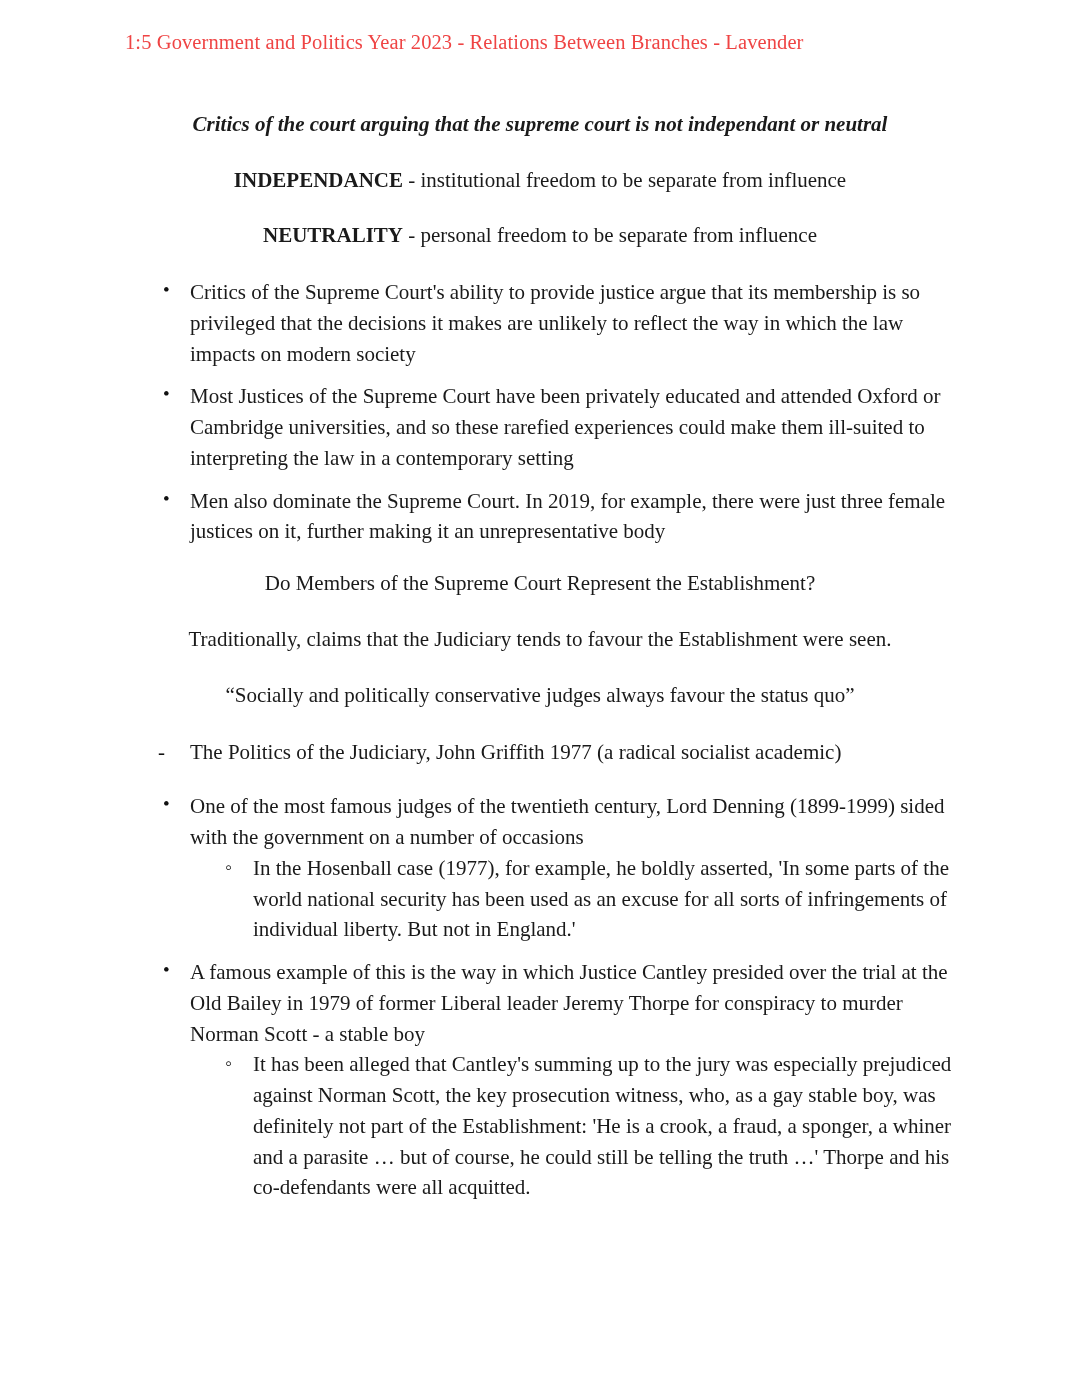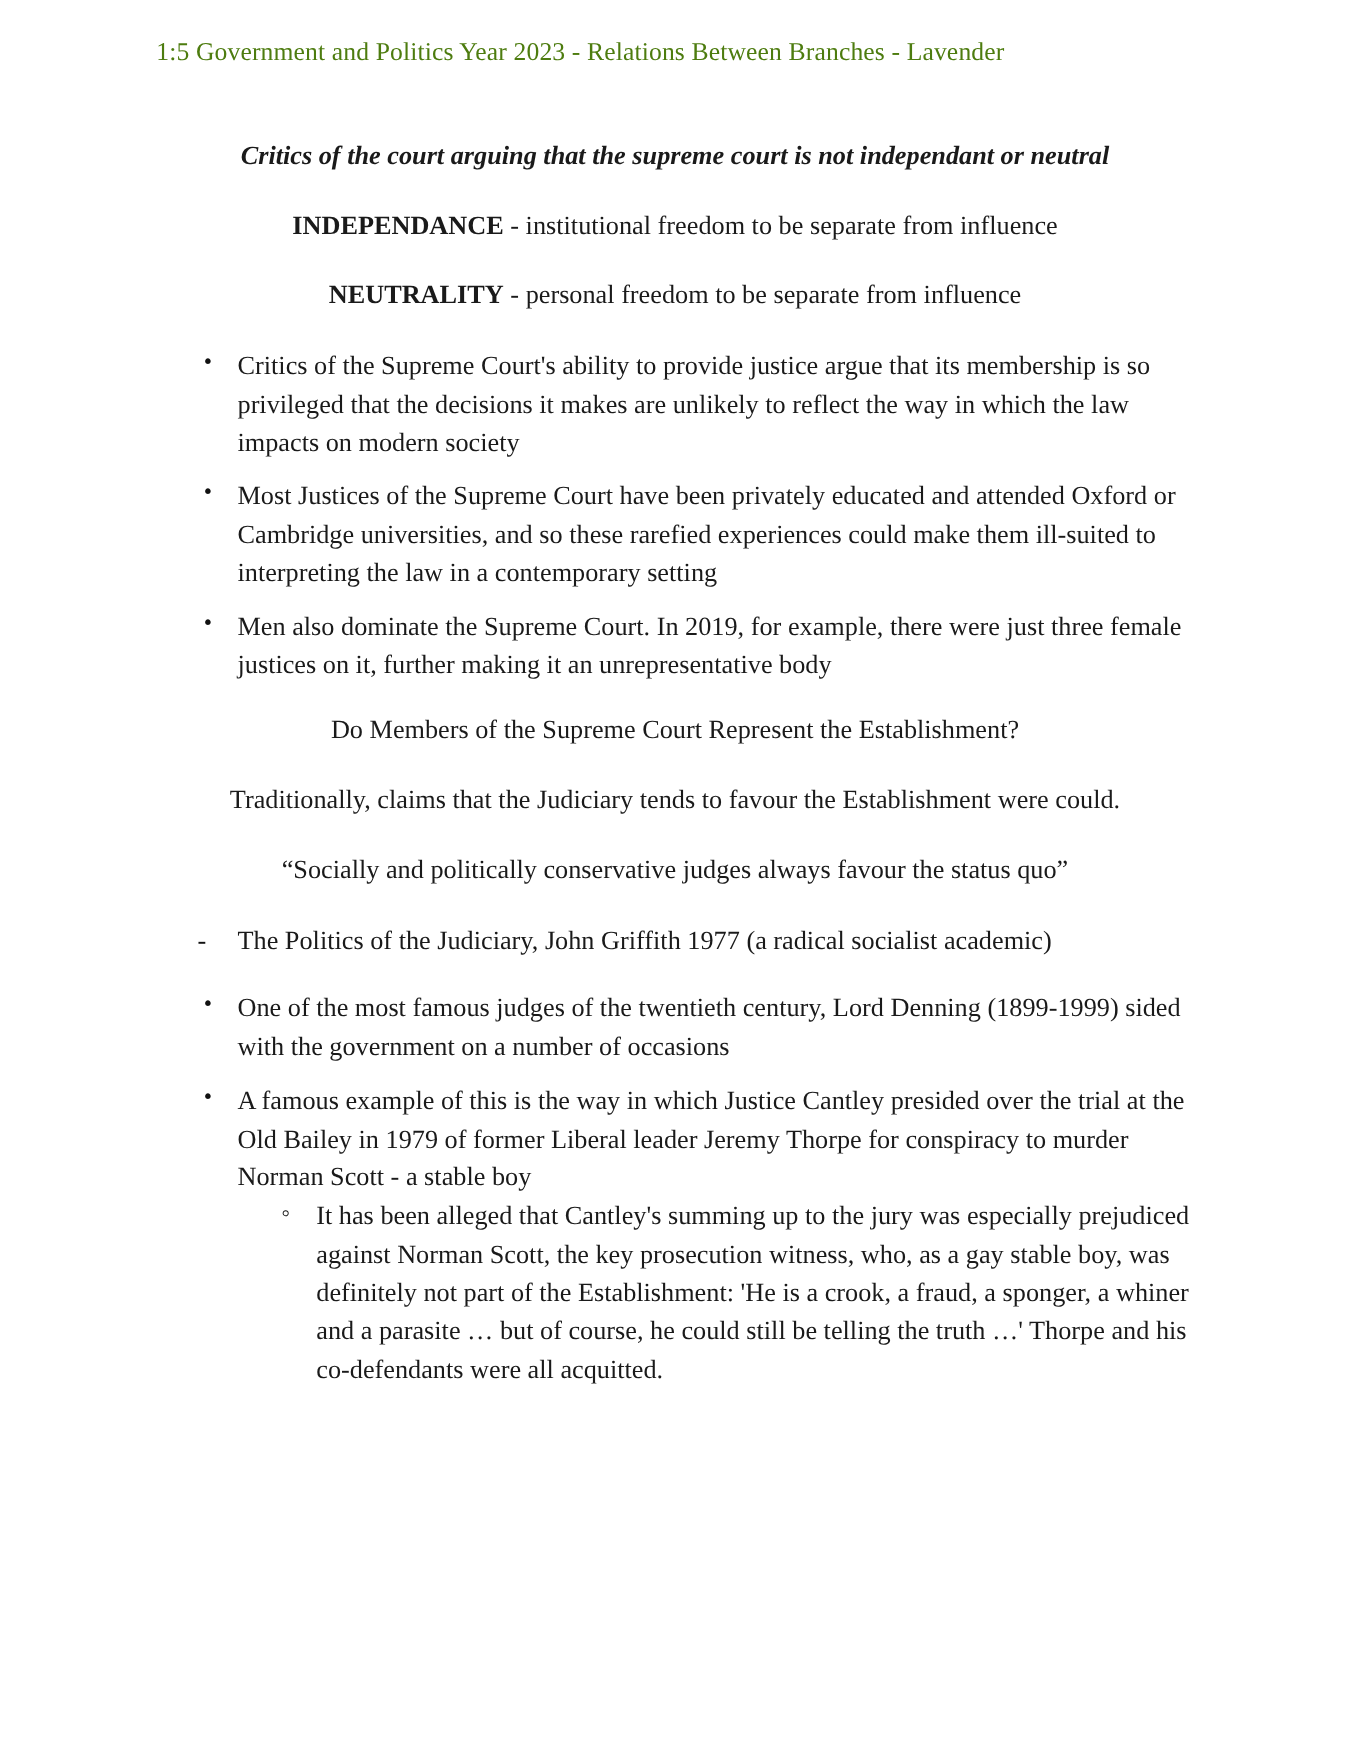--- a/index.html
+++ b/index.html
@@ -20,21 +20,21 @@
     width: 1080px;
     height: 1397px;
     background: #ffffff;
     box-sizing: border-box;
     padding: 28px 110px 0 125px;
   }
 
   .doc-header {
     font-size: 20.5px;
     line-height: 1.45;
-    color: #4d7c0f;
+    color: #ef4444;
     margin: 0 0 52px 0;
     letter-spacing: 0.005em;
   }
 
   .para {
     font-size: 21px;
     line-height: 1.42;
     margin: 0 0 26px 0;
     max-width: 830px;
     text-align: center;
@@ -134,31 +134,34 @@
   <p class="para"><span class="term">NEUTRALITY</span><span> - personal freedom to be separate from influence</span></p>
 
   <ul class="bullets">
     <li>Critics of the Supreme Court's ability to provide justice argue that its membership is so privileged that the decisions it makes are unlikely to reflect the way in which the law impacts on modern society</li>
     <li>Most Justices of the Supreme Court have been privately educated and attended Oxford or Cambridge universities, and so these rarefied experiences could make them ill-suited to interpreting the law in a contemporary setting</li>
     <li>Men also dominate the Supreme Court. In 2019, for example, there were just three female justices on it, further making it an unrepresentative body</li>
   </ul>
 
   <p class="para heading-i">Do Members of the Supreme Court Represent the Establishment?</p>
 
-  <p class="para">Traditionally, claims that the Judiciary tends to favour the Establishment were could.</p>
+  <p class="para">Traditionally, claims that the Judiciary tends to favour the Establishment were seen.</p>
 
   <p class="para">“Socially and politically conservative judges always favour the status quo”</p>
 
   <ul class="dashes">
     <li>The Politics of the Judiciary, John Griffith 1977 (a radical socialist academic)</li>
   </ul>
 
 
   <ul class="bullets">
     <li class="tight"><span>One of the most famous judges of the twentieth century, Lord Denning (1899-1999) sided with the government on a number of occasions</span>
+      <ul class="subbullets">
+        <li>In the Hosenball case (1977), for example, he boldly asserted, 'In some parts of the world national security has been used as an excuse for all sorts of infringements of individual liberty. But not in England.'</li>
+      </ul>
     </li>
     <li class="tight"><span>A famous example of this is the way in which Justice Cantley presided over the trial at the Old Bailey in 1979 of former Liberal leader Jeremy Thorpe for conspiracy to murder Norman Scott - a stable boy</span>
       <ul class="subbullets">
         <li>It has been alleged that Cantley's summing up to the jury was especially prejudiced against Norman Scott, the key prosecution witness, who, as a gay stable boy, was definitely not part of the Establishment: 'He is a crook, a fraud, a sponger, a whiner and a parasite … but of course, he could still be telling the truth …' Thorpe and his co-defendants were all acquitted.</li>
       </ul>
     </li>
   </ul>
 
 </div>
 

